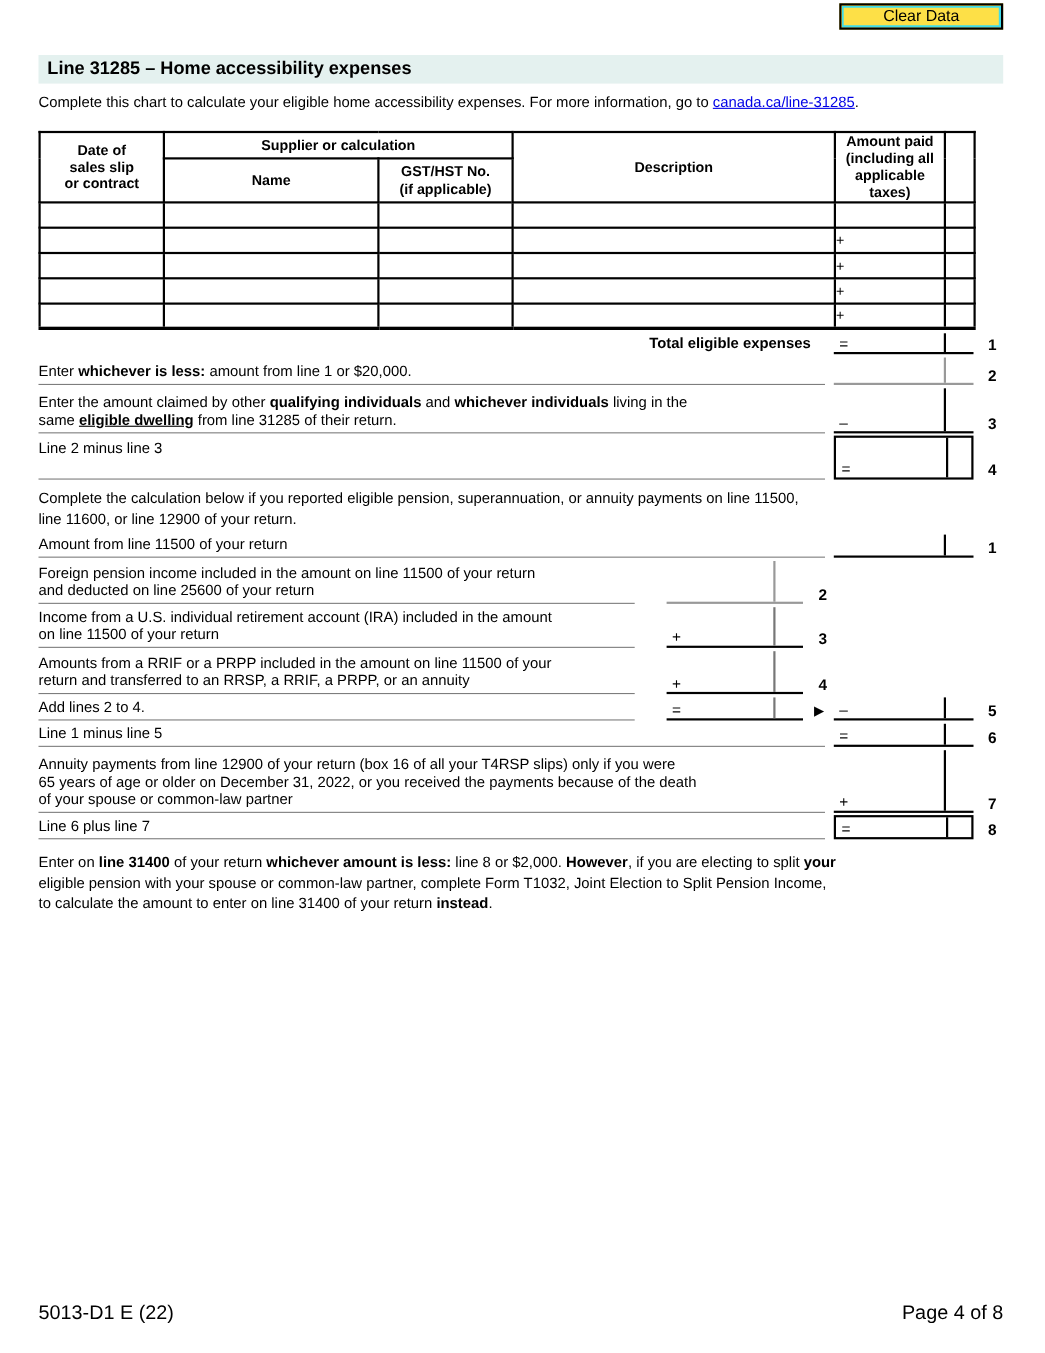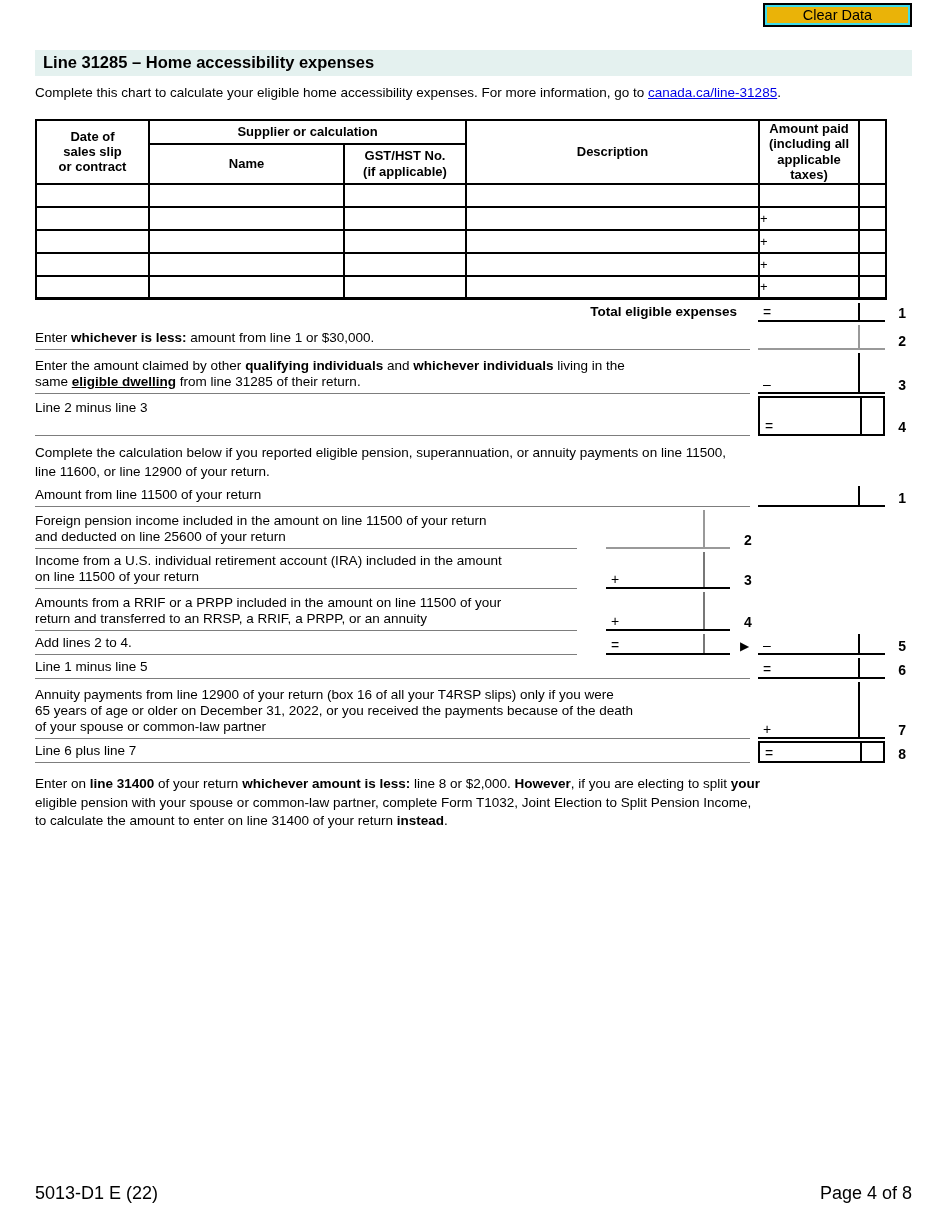--- a/index.html
+++ b/index.html
@@ -3,21 +3,21 @@
 <meta charset="utf-8">
 <style>
   * { box-sizing: border-box; }
   html,body { margin:0; padding:0; background:#fff; }
   .page { position:relative; width:950px; height:1230px; background:#fff;
           font-family:"Liberation Sans", sans-serif; font-size:13.5px; color:#000; overflow:hidden; }
   .content { position:absolute; left:35px; top:0; width:877px; }
 
   
   .clear-btn { position:absolute; top:3px; left:763px; width:149px; height:24px;
-    background:#eab308; border:2px solid #000; box-shadow:inset 0 0 0 2px #3fdcea;
+    background:#fde047; border:2px solid #000; box-shadow:inset 0 0 0 2px #3fdcea;
     display:flex; align-items:center; justify-content:center; font-size:14.5px; cursor:pointer; }
 
   
   .sec-h { background:#e4f1ef; font-weight:bold; font-size:16.5px; padding:3px 0 4px 8px; }
   .mt50 { margin-top:50px; } .mt26 { margin-top:26px; }
 
   .intro { margin-top:8px; line-height:1.38; white-space:pre-line; }
   a.form-link { color:#0000e6; font-weight:normal; text-decoration:underline; }
 
   
@@ -146,21 +146,21 @@
     <div class="crow h22">
       <div class="tlabel">Total eligible expenses</div>
       <div class="fld outer">
         <span class="op">=</span>
         <span class="tick"></span>
       </div>
       <div class="lnum outer">1</div>
     </div>
 
     <div class="crow h28">
-      <div class="ctext w-wide"><span>Enter </span><span style="font-weight: bold;">whichever is less:</span><span> amount from line 1 or $30,000.</span></div>
+      <div class="ctext w-wide"><span>Enter </span><span style="font-weight: bold;">whichever is less:</span><span> amount from line 1 or $20,000.</span></div>
       <div class="fld outer gray">
         <span class="tick"></span>
       </div>
       <div class="lnum outer">2</div>
     </div>
 
     <div class="crow h44">
       <div class="ctext w-wide"><span>Enter the amount claimed by other </span><span style="font-weight: bold;">qualifying individuals</span><span> and </span><span style="font-weight: bold;">whichever individuals</span><span> living in the
 same </span><span style="font-weight: bold; text-decoration: underline;">eligible dwelling</span><span> from line 31285 of their return.</span></div>
       <div class="fld outer">

